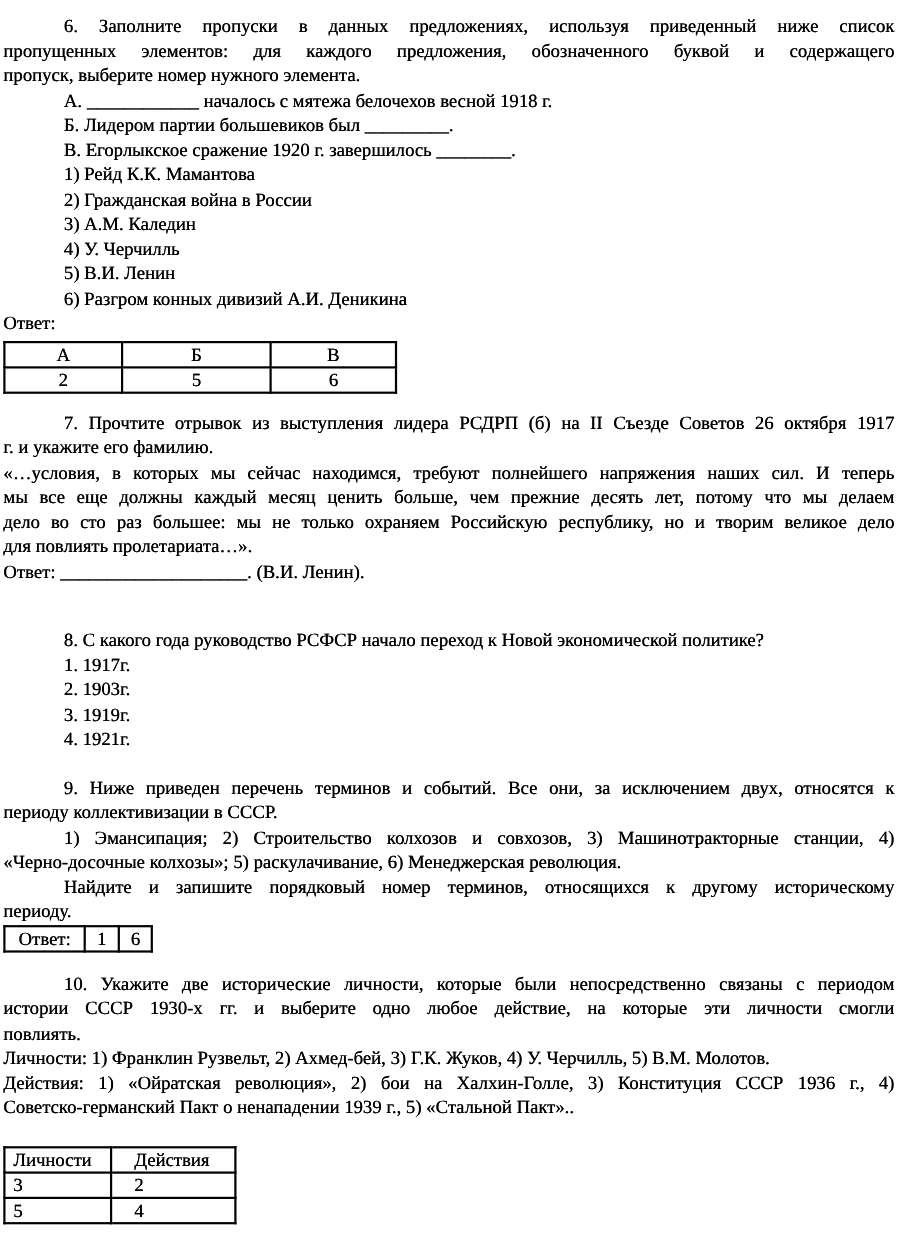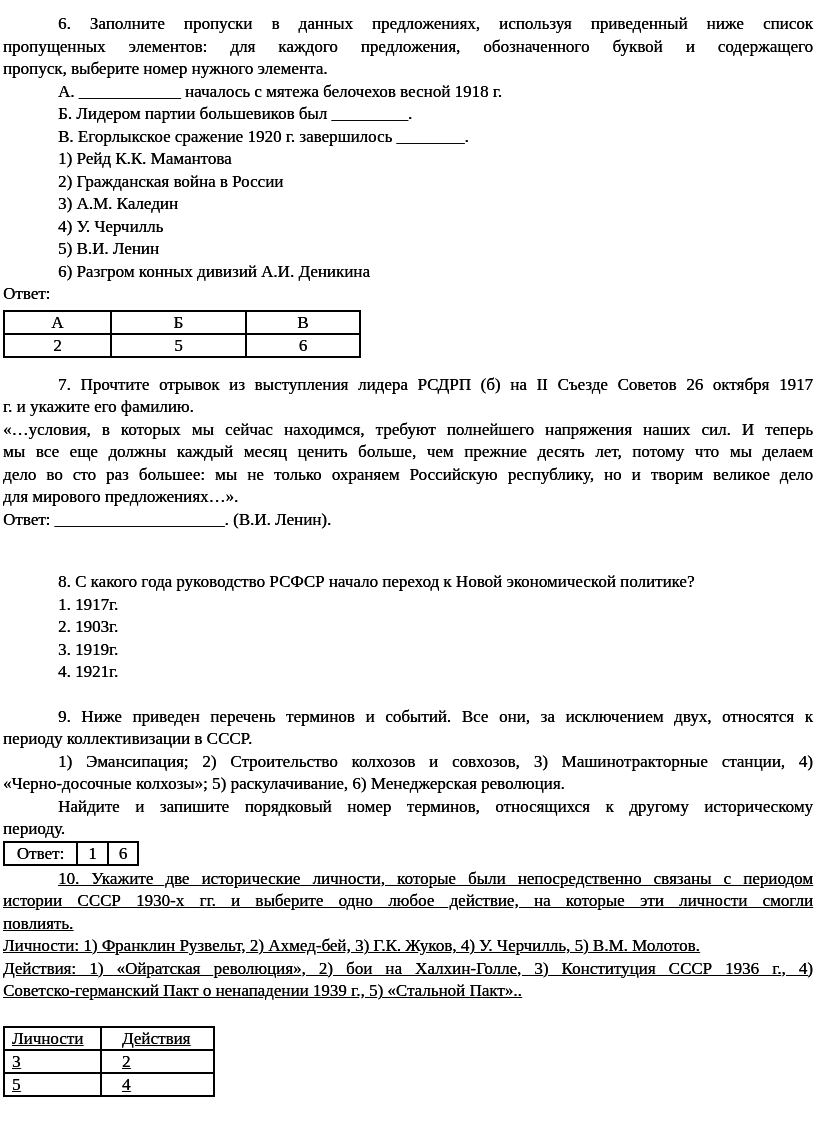--- a/index.html
+++ b/index.html
@@ -32,21 +32,21 @@
     text-align: left;
     text-align-last: left;
   }
   .ind { text-indent: 55px; }
   .it  { }
 
   section { margin: 0; }
   #q7  { margin-top: 16px; }
   #q8  { margin-top: 40px; }
   #q9  { margin-top: 22px; }
-  #q10 { margin-top: 2px; text-decoration: underline; }
+  #q10 { margin-top: 18px; }
 
   table {
     border-collapse: collapse;
     table-layout: fixed;
     font-size: 17px;
     line-height: 21px;
   }
   td {
     border: 2px solid #000;
     padding: 0;
@@ -109,21 +109,21 @@
     </tbody>
       </table>
   </section>
 
   <section id="q7">
     <div class="ln ind">7. Прочтите отрывок из выступления лидера РСДРП (б) на II Съезде Советов 26 октября 1917</div>
     <div class="ln natural">г. и укажите его фамилию.</div>
     <div class="ln">«…условия, в которых мы сейчас находимся, требуют полнейшего напряжения наших сил. И теперь</div>
     <div class="ln">мы все еще должны каждый месяц ценить больше, чем прежние десять лет, потому что мы делаем</div>
     <div class="ln">дело во сто раз большее: мы не только охраняем Российскую республику, но и творим великое дело</div>
-    <div class="ln natural">для мирового предложениях…».</div>
+    <div class="ln natural">для повлиять пролетариата…».</div>
     <div class="ln natural">Ответ: ____________________. (В.И. Ленин).</div>
   </section>
 
   <section id="q8">
     <div class="ln natural ind">8. С какого года руководство РСФСР начало переход к Новой экономической политике?</div>
     <div class="ln natural ind">1. 1917г.</div>
     <div class="ln natural ind">2. 1903г.</div>
     <div class="ln natural ind">3. 1919г.</div>
     <div class="ln natural ind">4. 1921г.</div>
   </section>

